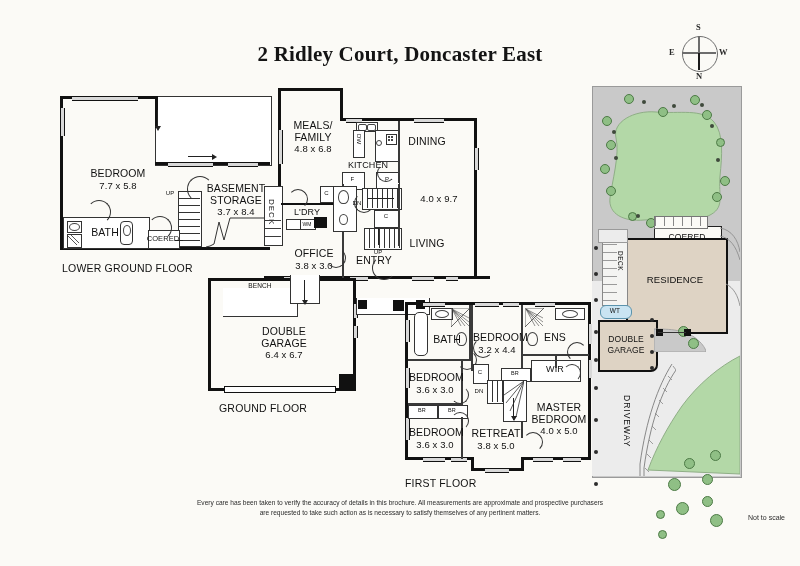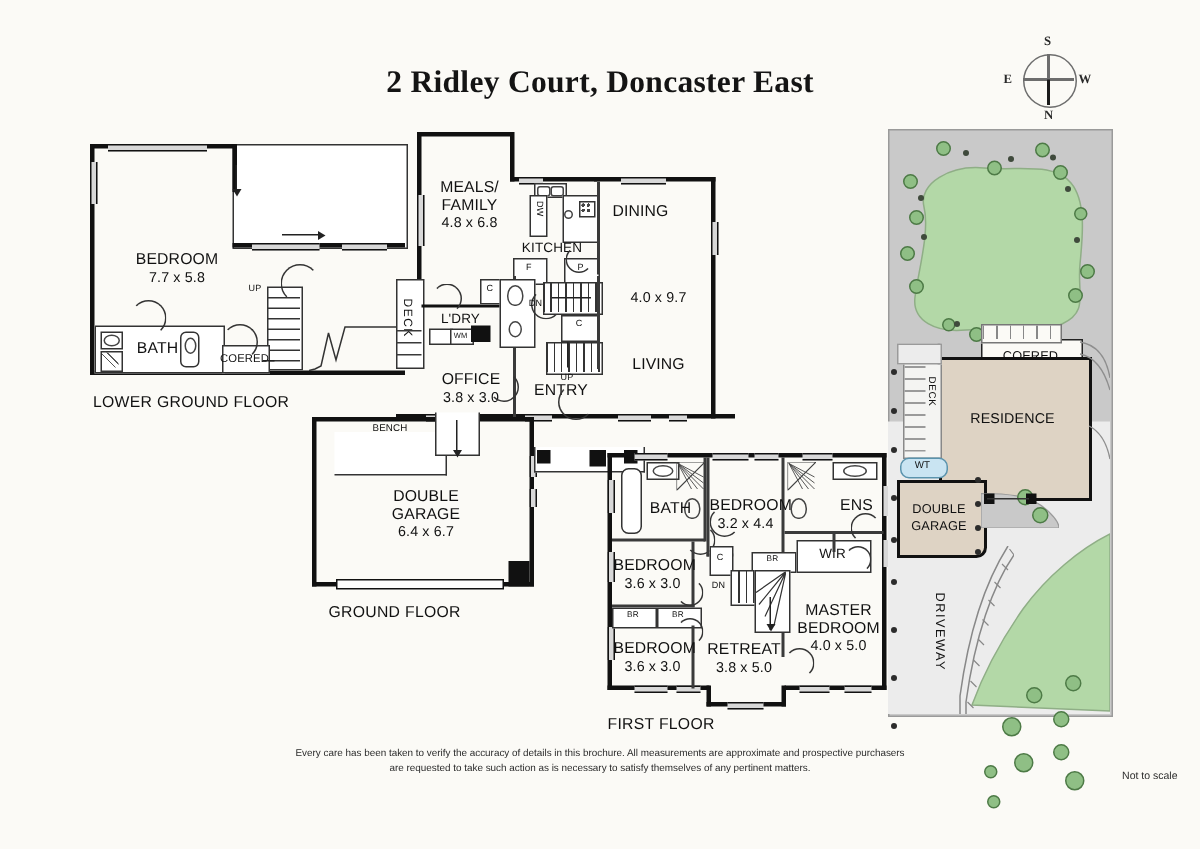--- a/index.html
+++ b/index.html
@@ -104,20 +104,25 @@
     <div class="abs" style="left:128px;top:68px;width:26px;height:1.4px;background:#222;"></div>
     <div class="abs" style="left:152px;top:65.5px;width:0;height:0;border-left:5px solid #222;border-top:3px solid transparent;border-bottom:3px solid transparent;"></div>
     <div class="abs" style="left:97px;top:22px;width:1.4px;height:18px;background:#222;"></div>
     <div class="abs" style="left:94.5px;top:38px;width:0;height:0;border-top:5px solid #222;border-left:3px solid transparent;border-right:3px solid transparent;"></div>
 
     <div class="abs room" style="left:8px;top:80px;width:100px;">
       <div class="nm">BEDROOM</div>
       <div class="dim">7.7 x 5.8</div>
     </div>
 
+    <div class="abs room" style="left:135px;top:95px;width:82px;">
+      <div class="nm">BASEMENT</div>
+      <div class="nm">STORAGE</div>
+      <div class="dim">3.7 x 8.4</div>
+    </div>
 
     <div class="abs boxthin" style="left:118px;top:103px;width:22px;height:54px;"></div>
     <div class="abs stairline" style="left:118px;top:110px;width:22px;"></div>
     <div class="abs stairline" style="left:118px;top:117px;width:22px;"></div>
     <div class="abs stairline" style="left:118px;top:124px;width:22px;"></div>
     <div class="abs stairline" style="left:118px;top:131px;width:22px;"></div>
     <div class="abs stairline" style="left:118px;top:138px;width:22px;"></div>
     <div class="abs stairline" style="left:118px;top:145px;width:22px;"></div>
     <div class="abs stairline" style="left:118px;top:152px;width:22px;"></div>
     <div class="abs tiny" style="left:102px;top:102px;width:16px;">UP</div>
@@ -191,21 +196,21 @@
     <div class="abs doorarc" style="left:113px;top:76px;width:16px;height:16px;border-color:#333;border-top-color:transparent;border-right-color:transparent;"></div>
     <div class="abs wall thin" style="left:134px;top:33px;width:1.6px;height:62px;"></div>
 
     <div class="abs room" style="left:130px;top:48px;width:66px;">
       <div class="nm">DINING</div>
     </div>
 
     <div class="abs room" style="left:142px;top:105px;width:66px;">
       <div class="dim">4.0 x 9.7</div>
     </div>
-    <div class="abs room" style="left:142px;top:150px;width:66px;">
+    <div class="abs room" style="left:130px;top:150px;width:66px;">
       <div class="nm">LIVING</div>
     </div>
 
     <div class="abs boxthin" style="left:0px;top:98px;width:17px;height:58px;"></div>
     <div class="abs small vert" style="left:3px;top:104px;height:40px;font-size:8px;letter-spacing:1px;">DECK</div>
     <div class="abs thin" style="left:0px;top:132px;width:17px;height:1px;"></div>
     <div class="abs thin" style="left:0px;top:140px;width:17px;height:1px;"></div>
     <div class="abs thin" style="left:0px;top:148px;width:17px;height:1px;"></div>
 
     <div class="abs wall" style="left:17px;top:115px;width:63px;height:2.4px;"></div>
@@ -338,21 +343,21 @@
     <div class="abs wall thin" style="left:118px;top:52px;width:66px;height:2px;"></div>
     <div class="abs" style="left:120px;top:6px;width:19px;height:19px;">
       <svg width="19" height="19" viewBox="0 0 19 19">
         <path d="M19 0 L0 0 L0 19 Z" fill="none" stroke="#444" stroke-width=".8"></path>
         <path d="M1 1 L18 18 M1 1 L18 10 M1 1 L10 18 M1 1 L18 14 M1 1 L14 18" stroke="#444" stroke-width=".6" fill="none"></path>
       </svg>
     </div>
     <div class="abs boxthin" style="left:150px;top:6px;width:28px;height:10px;"></div>
     <div class="abs" style="left:157px;top:8px;width:14px;height:6px;border:1px solid #444;border-radius:50%;"></div>
     <div class="abs" style="left:122px;top:30px;width:9px;height:12px;border:1px solid #444;border-radius:50% 50% 45% 45%;"></div>
-    <div class="abs room" style="left:144px;top:30px;width:44px;">
+    <div class="abs room" style="left:128px;top:30px;width:44px;">
       <div class="nm">ENS</div>
     </div>
     <div class="abs doorarc" style="left:162px;top:40px;width:18px;height:18px;border-color:#333;border-bottom-color:transparent;border-right-color:transparent;"></div>
 
     <div class="abs boxthin" style="left:126px;top:58px;width:48px;height:20px;"></div>
     <div class="abs small" style="left:128px;top:62px;width:44px;font-size:9px;">WIR</div>
     <div class="abs wall thin" style="left:150px;top:52px;width:2px;height:14px;"></div>
     <div class="abs doorarc" style="left:158px;top:62px;width:16px;height:16px;border-color:#333;border-bottom-color:transparent;border-left-color:transparent;"></div>
 
     <div class="abs wall thin" style="left:56px;top:59px;width:2px;height:44px;"></div>

